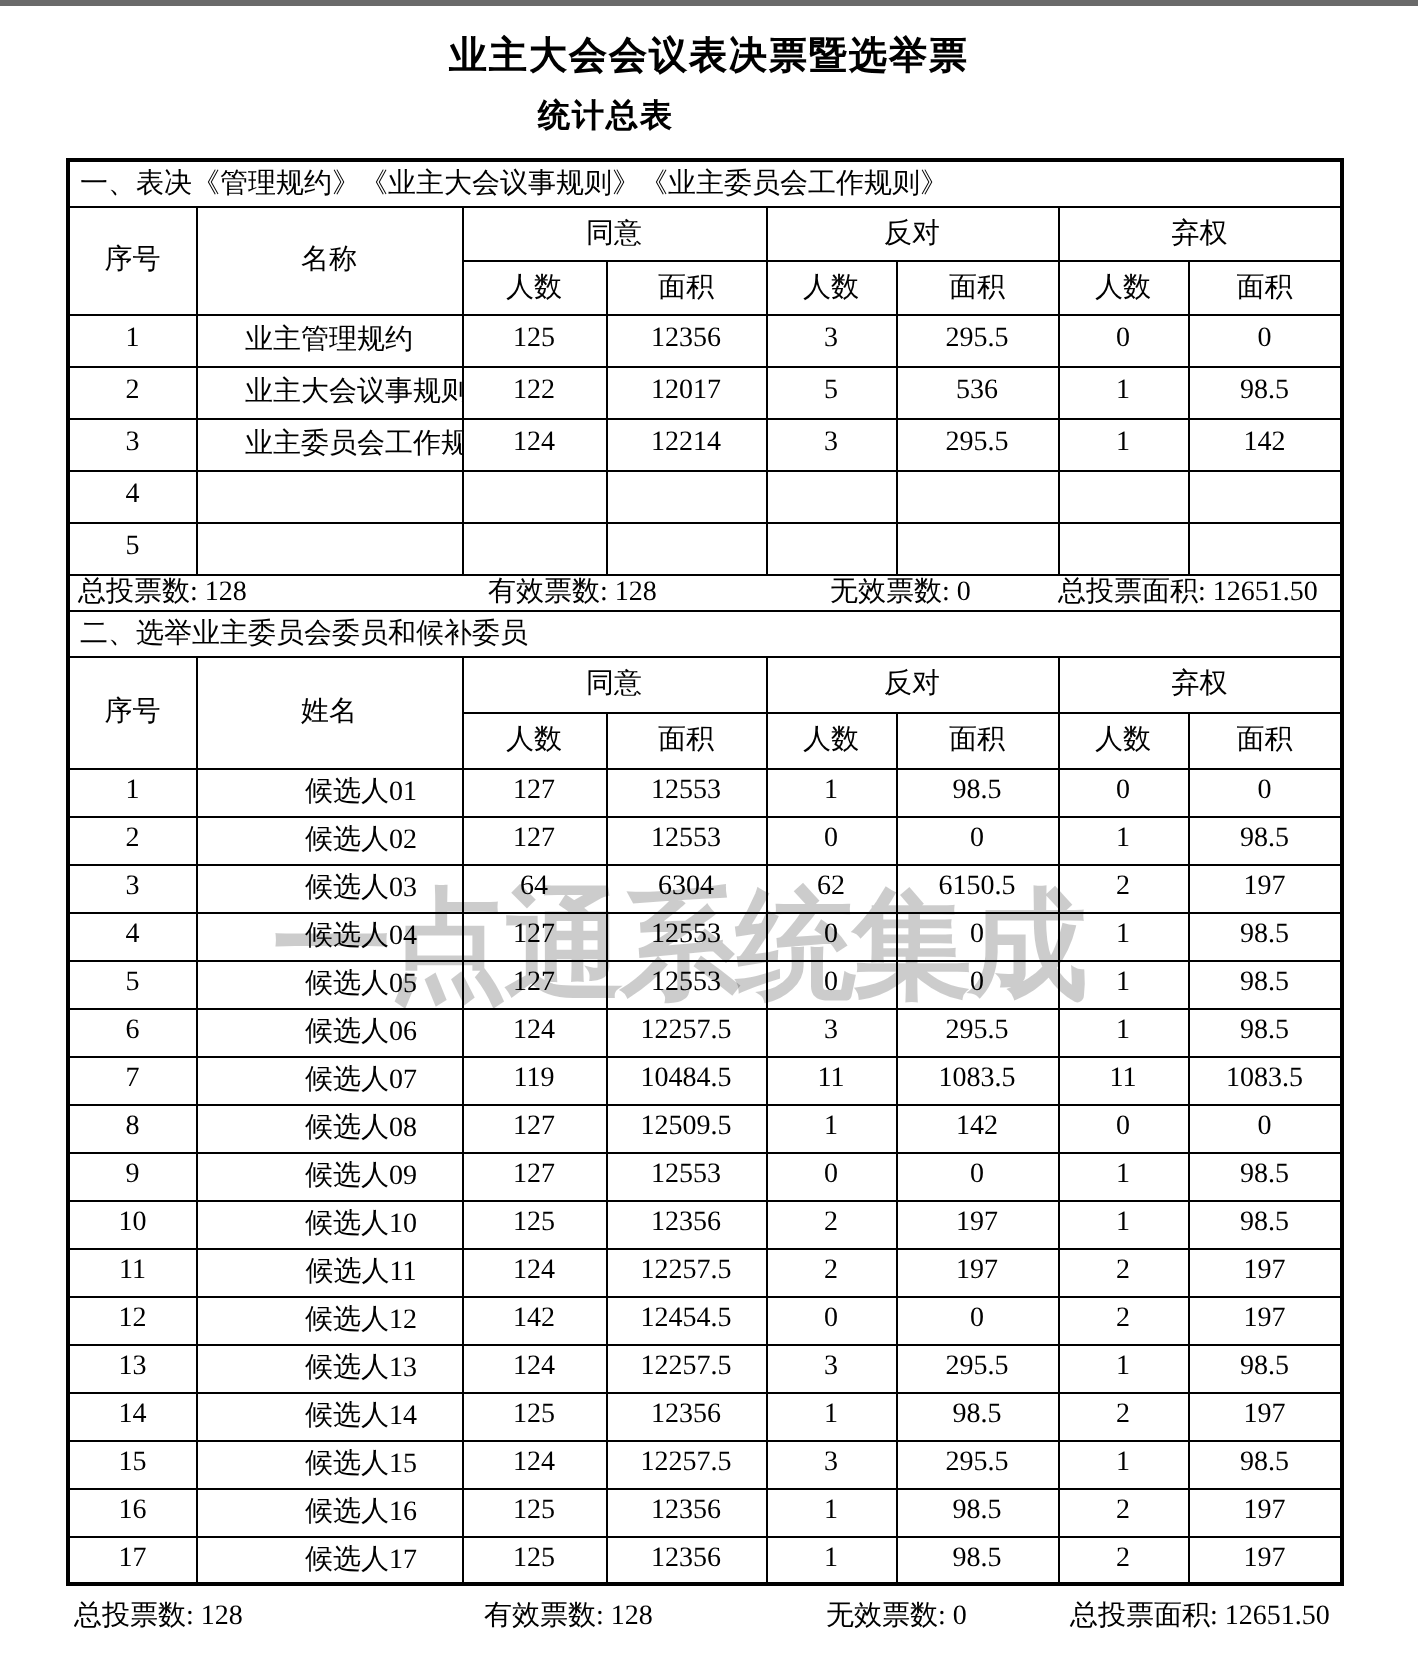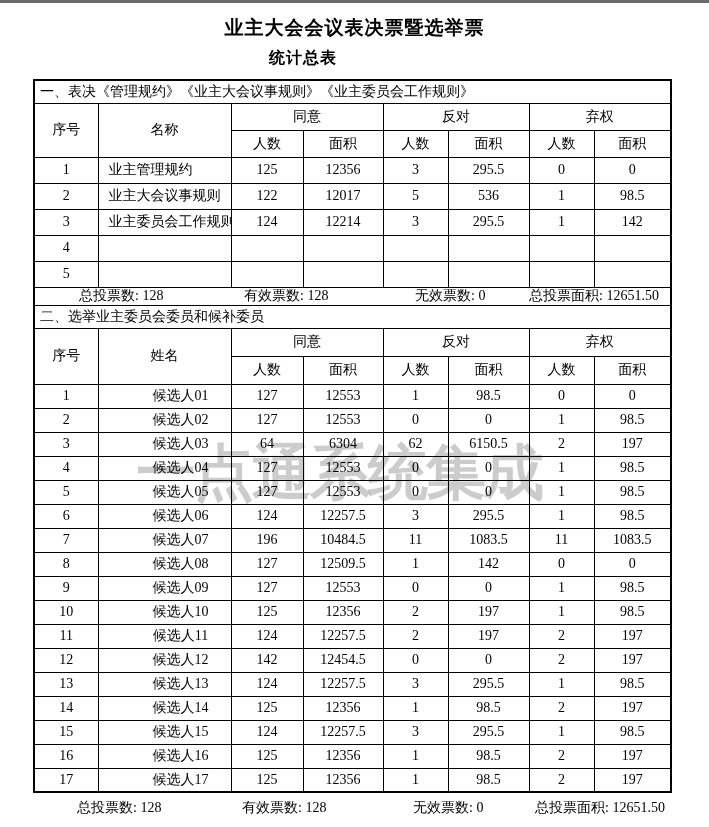--- a/index.html
+++ b/index.html
@@ -30,27 +30,27 @@
   }
   tr.sec-row td { text-align:left; padding-left:5px; font-size:14px; }
   tr.sec-row { height:23px;margin-top:39px; }
   tr.gh1 { height:27px; }
   tr.sh1 { height:27px; }
   tr.sum-row { height:17px; }
   tr.gh2 { height:28px; }
   tr.sh2 { height:28px; }
   #t1-body tr { height:26px; }
   #t2-body tr { height:24px; }
-  #t1-body td.col-name { text-align:left; padding-left:10px; }
+  #t1-body td.col-name { text-align:left; padding-left:24px; }
   #t2-body td.col-name { text-align:center;padding-left:32px; }
   td.sum-cell { position:relative; text-align:left; }
   td.sum-cell span, .bottom-summary span { position:absolute; top:0; white-space:nowrap; font-size:14px; }
   td.sum-cell { height:17px; }
   td.sum-cell span { top:-1px; }
-  .pos-a { left:4px;margin-left:40px; }  .pos-b { left:209px; } .pos-c { left:345px;margin-left:35px; } .pos-d { left:494px; }
+  .pos-a { left:4px; }  .pos-b { left:209px; } .pos-c { left:345px;margin-left:35px; } .pos-d { left:494px; }
   .bottom-summary {
     position:absolute; left:37px; top:799px; width:672px; height:20px; overflow:hidden;
   }
   .bottom-summary .pos-a { left:0px; } .bottom-summary .pos-b { left:205px; }
   .bottom-summary .pos-c { left:341px; } .bottom-summary .pos-d { left:498px; }
   .watermark {
     position:absolute; left:136px; top:443px; font-size:60px; line-height:1;
     font-weight:bold; color:rgba(0,0,0,0.20); letter-spacing:-2px;
     font-family:Liberation Serif, serif;
     pointer-events:none; z-index:10; white-space:nowrap;
@@ -235,21 +235,21 @@
           <td class="col-agree_count">124</td>
           <td class="col-agree_area">12257.5</td>
           <td class="col-oppose_count">3</td>
           <td class="col-oppose_area">295.5</td>
           <td class="col-abstain_count">1</td>
           <td class="col-abstain_area">98.5</td>
         </tr>
         <tr>
           <td class="col-no">7</td>
           <td class="col-name">候选人07</td>
-          <td class="col-agree_count">196</td>
+          <td class="col-agree_count">119</td>
           <td class="col-agree_area">10484.5</td>
           <td class="col-oppose_count">11</td>
           <td class="col-oppose_area">1083.5</td>
           <td class="col-abstain_count">11</td>
           <td class="col-abstain_area">1083.5</td>
         </tr>
         <tr>
           <td class="col-no">8</td>
           <td class="col-name">候选人08</td>
           <td class="col-agree_count">127</td>

